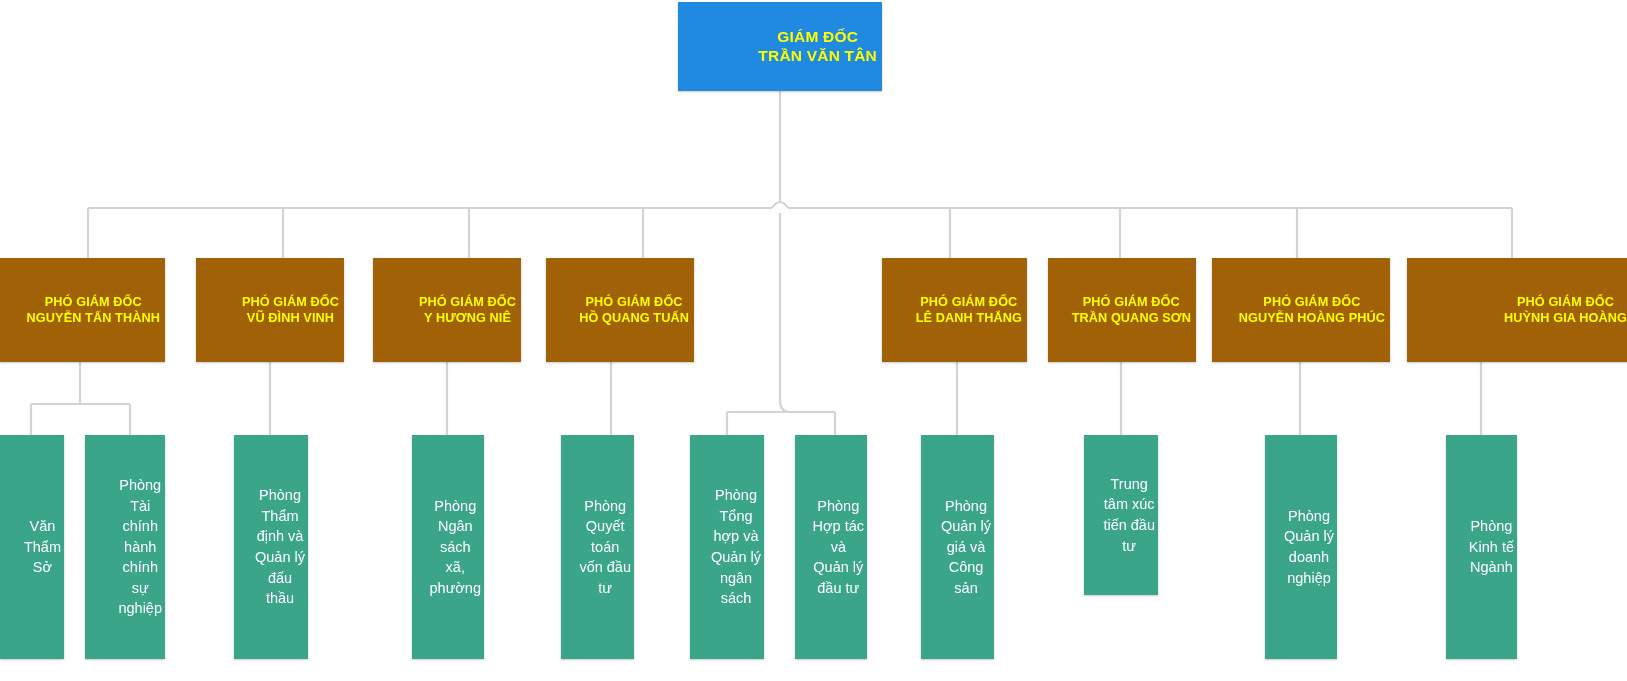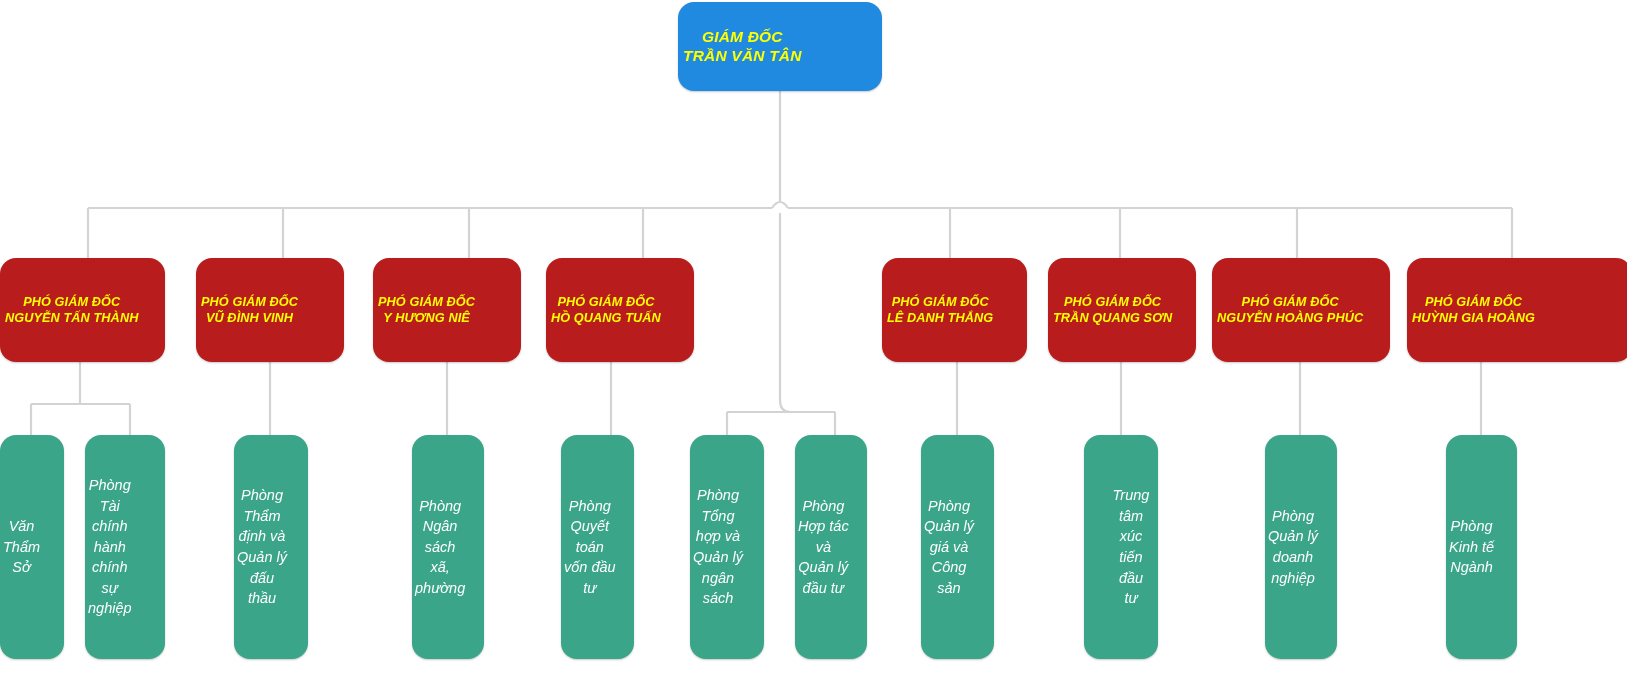--- a/index.html
+++ b/index.html
@@ -27,41 +27,40 @@
     top: 0;
     width: 1627px;
     height: 681px;
     pointer-events: none;
   }
 
   
   .node {
     position: absolute;
     box-sizing: border-box;
-    border-radius: 16px;
+    border-radius: 0;
     display: flex;
     align-items: center;
-    justify-content: flex-start;
+    justify-content: flex-end;
     text-align: center;
     box-shadow: 0 1px 2px rgba(0,0,0,0.22);
     overflow: hidden;
-    font-style: italic;
   }
 
   .node-director {
     background: #1f8ae0;
     color: #ffff00;
     font-weight: bold;
     font-size: 15.5px;
     line-height: 1.22;
     letter-spacing: 0.2px;
   }
 
   .node-deputy {
-    background: #b91c1c;
+    background: #a16207;
     color: #ffff00;
     font-weight: bold;
     font-size: 12.7px;
     line-height: 1.28;
     letter-spacing: 0.1px;
   }
 
   .node-dept {
     background: #3aa588;
     color: #ffffff;
@@ -234,21 +233,21 @@
   </div>
 
   <div class="node node-dept" style="left:921px; top:435px; width:73px; height:224px;">
     <span class="node-label">Phòng
 Quản lý
 giá và
 Công
 sản</span>
   </div>
 
-  <div class="node node-dept" style="left:1084px; top:435px; width:74px; height:224px;padding-left:20px;">
+  <div class="node node-dept" style="left:1084px; top:435px; width:74px; height:160px;">
     <span class="node-label">Trung
 tâm xúc
 tiến đầu
 tư</span>
   </div>
 
   <div class="node node-dept" style="left:1265px; top:435px; width:72px; height:224px;">
     <span class="node-label">Phòng
 Quản lý
 doanh

